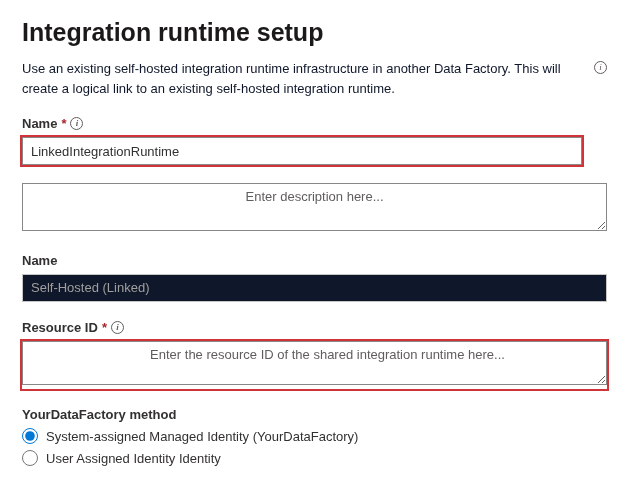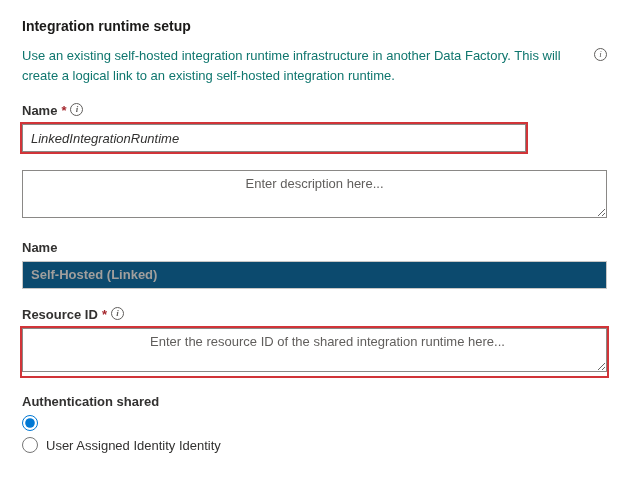--- a/index.html
+++ b/index.html
@@ -5,49 +5,49 @@
   * { box-sizing: border-box; }
   body {
     font-family: "Segoe UI", Arial, sans-serif;
     margin: 0;
     padding: 18px 22px;
     width: 629px;
     color: #323130;
     background: #fff;
   }
   h2.title {
-    font-size: 14px;
+    font-size: 25px;
     font-weight: 600;
     margin: 0 0 12px 0;
     color: #1b1a19;
   }
   .subtitle-row {
     display: flex;
     align-items: flex-start;
     gap: 8px;
   }
   .subtitle {
     font-size: 13px;
-    color: #0f766e;
+    color: #0f172a;
     line-height: 1.5;
     margin: 0 0 18px 0;
     flex: 1;
   }
   .info-top {
     flex: 0 0 auto;
     margin-top: 2px;
   }
   .field { margin-bottom: 18px; }
   .field-label {
     font-size: 13px;
     font-weight: 600;
     color: #323130;
     margin-bottom: 6px;
     display: flex;
-    align-items: flex-start;
+    align-items: center;
     gap: 4px;
   }
   .req { color: #a4262c; font-weight: 600; }
   .info-icon {
     display: inline-flex;
     align-items: center;
     justify-content: center;
     width: 13px;
     height: 13px;
     border: 1px solid #605e5c;
@@ -65,27 +65,26 @@
     padding: 5px 8px;
     font-size: 13px;
     font-family: inherit;
     color: #323130;
     background: #fff;
   }
   .text-input { height: 28px; }
   .textarea { resize: both; min-height: 48px; text-align: center; }
   .textarea::placeholder, .text-input::placeholder { color: #605e5c; }
   .readonly {
-    background: #0c4a6e;
+    background: #0f172a;
     color: #a19f9d;
     border: 1px solid #c8c6c4;
     height: 28px;
     padding: 5px 8px;
     font-size: 13px;
-    font-weight: bold;
   }
   .highlight-red {
     outline: 2px solid #d13438;
     outline-offset: 0;
   }
   #name-wrap { display: inline-block; }
   #resid-wrap { display: block; }
   .radio-row {
     display: flex;
     align-items: center;
@@ -111,21 +110,21 @@
   <span class="info-icon info-top">i</span>
 </div>
 
 <div class="field">
   <div class="field-label">
     <span>Name</span>
     <span class="req">*</span>
     <span class="info-icon">i</span>
   </div>
   <span id="name-wrap" class="highlight-red" style="padding:0;">
-    <input type="text" class="text-input" style="width: 504px; font-style: italic;" value="LinkedIntegrationRuntime">
+    <input type="text" class="text-input" style="width: 560px;" value="LinkedIntegrationRuntime">
   </span>
 </div>
 
 <div class="field">
   <textarea class="textarea" rows="2" placeholder="Enter description here..." style=""></textarea>
 </div>
 
 <div class="field">
   <div class="field-label">
     <span>Name</span>
@@ -139,22 +138,23 @@
     <span class="req">*</span>
     <span class="info-icon">i</span>
   </div>
   <span id="resid-wrap" class="highlight-red">
     <textarea class="textarea" rows="2" style="min-height: 44px; padding-left: 34px;" placeholder="Enter the resource ID of the shared integration runtime here..."></textarea>
   </span>
 </div>
 
 <div class="field" style="margin-bottom:4px;">
   <div class="field-label">
-    <span>Authentication shared</span>
+    <span>YourDataFactory method</span>
   </div>
   <label class="radio-row">
     <input type="radio" name="auth" checked="" style="">
+    <span>System-assigned Managed Identity (YourDataFactory)</span>
   </label>
   <label class="radio-row">
     <input type="radio" name="auth" style="">
     <span>User Assigned Identity Identity</span>
   </label>
 </div>
 
 </body></html>

